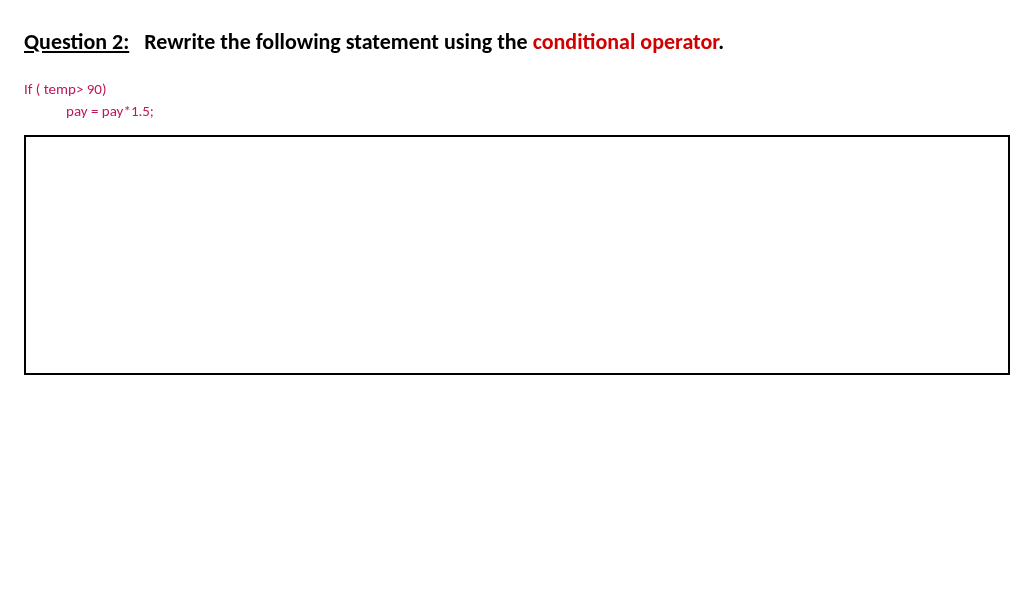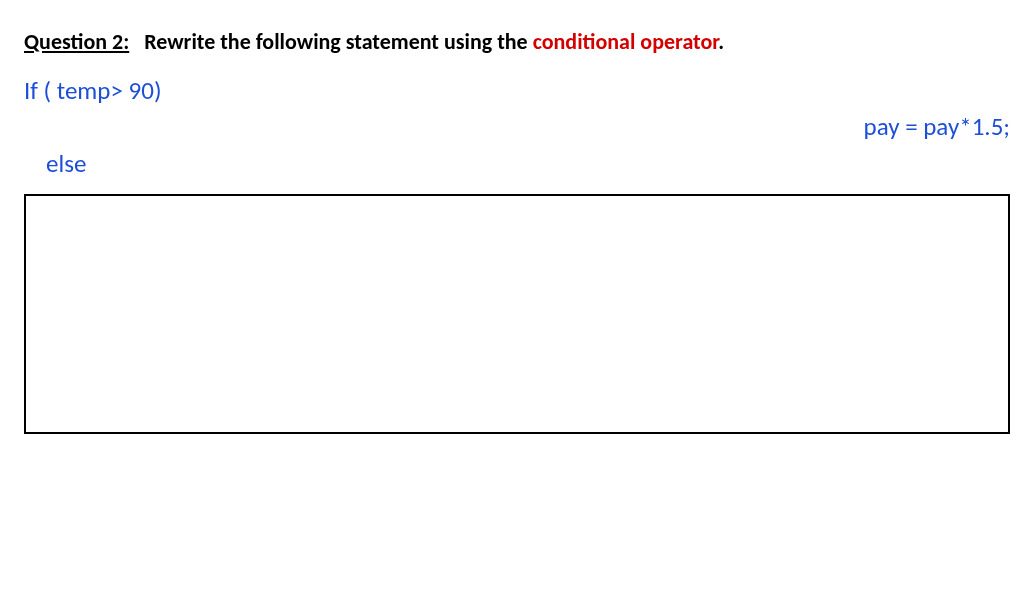--- a/index.html
+++ b/index.html
@@ -10,53 +10,52 @@
     body {
       background: #ffffff;
       font-family: Calibri, Arial, sans-serif;
       padding: 28px 24px;
       width: 1034px;
     }
     .heading-line {
       font-size: 22px;
       font-weight: bold;
       color: #000000;
-      margin-bottom: 18px;
+      margin-bottom: 24px;
     }
     .question-label {
       text-decoration: underline;
     }
     .highlight {
       color: #d40000;
     }
     .code-block {
-      font-size: 25px;
-      color: #1d4ed8;
+      font-size: 15px;
+      color: #be185d;
       line-height: 1.45;
       margin-bottom: 12px;
       font-family: Calibri, Arial, sans-serif;
     }
     .code-line-1 { padding-left: 0px; }
-    .code-line-2 { padding-left: 42px; text-align: right; }
+    .code-line-2 { padding-left: 42px; }
     .code-line-3 { padding-left: 22px; }
     .code-line-4 { padding-left: 30px; }
     .answer-box {
       border: 2px solid #000000;
       width: 986px;
       height: 240px;
       background: #ffffff;
     }
   </style>
 </head>
 <body>
 
 <div class="heading-line">
   <span class="question-label">Question 2:</span>
   <span>&nbsp;&nbsp;</span><span>Rewrite the following statement using the </span><span class="highlight">conditional operator</span><span>.</span>
 </div>
 
 <div class="code-block">
   <div class="code-line-1">If ( temp&gt;  90)</div>
   <div class="code-line-2">pay = pay*1.5;</div>
-  <div class="code-line-3">else</div>
 </div>
 
 <div class="answer-box"></div>
 
 </body></html>

